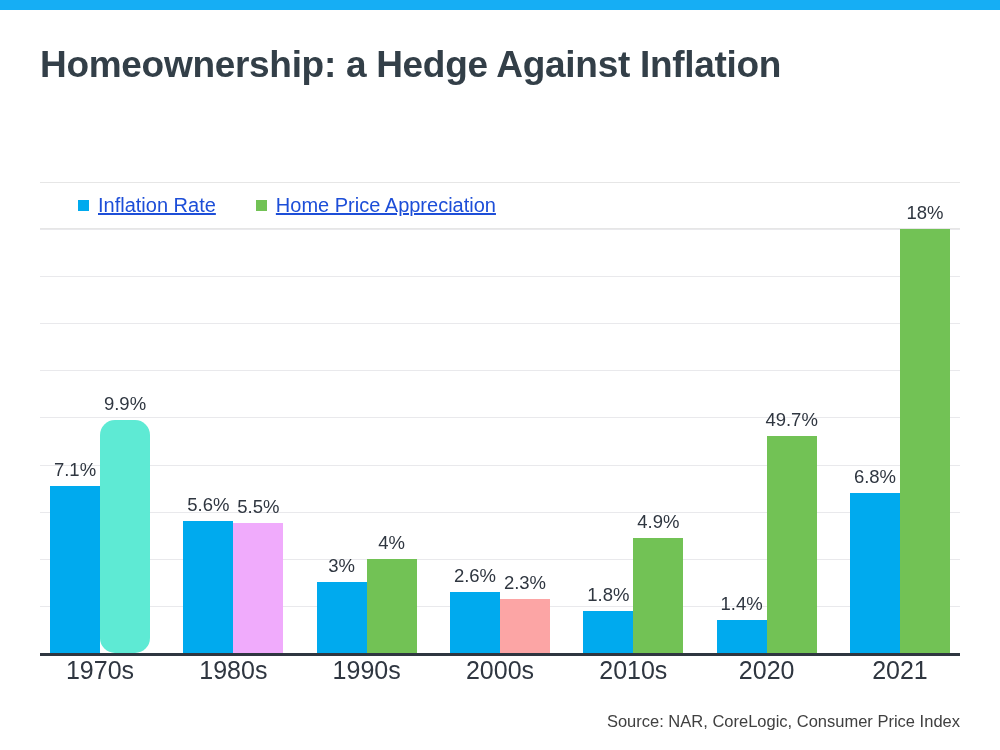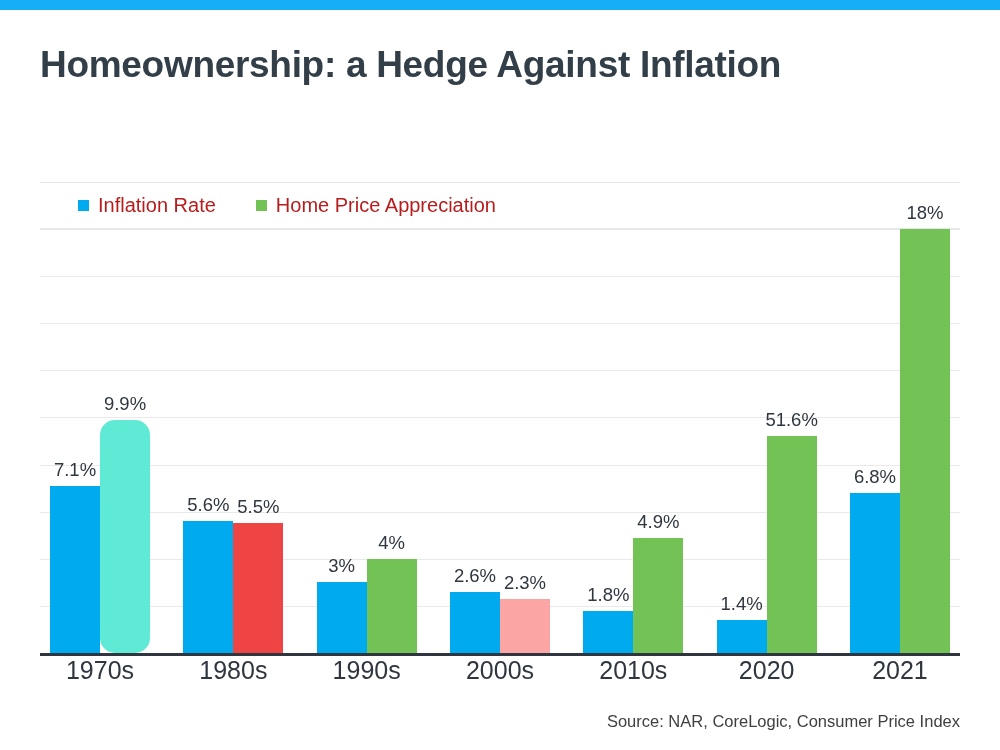--- a/index.html
+++ b/index.html
@@ -88,22 +88,23 @@
     align-items: center;
     gap: 9px;
   }
   .legend-swatch {
     width: 11px;
     height: 11px;
     display: block;
   }
   .legend-label {
     font-size: 20px;
-    color: #b91c1c;
-    white-space: nowrap;
+    color: #1d4ed8;
+    white-space: nowrap;
+    text-decoration: underline;
   }
 
   
   .plot {
     position: absolute;
     left: 0;
     top: 47px;
     width: 920px;
     height: 424px;
   }
@@ -245,21 +246,21 @@
               </div>
             </div>
           </div>
           <div class="group">
             <div class="bar-wrap">
               <div class="bar inflation" style="height: 131.911px; background: rgb(0, 170, 238);">
                 <span class="bar-value">5.6%</span>
               </div>
             </div>
             <div class="bar-wrap">
-              <div class="bar hpa" style="height: 129.556px; background: #ef4444;">
+              <div class="bar hpa" style="height: 129.556px; background: #f0abfc;">
                 <span class="bar-value">5.5%</span>
               </div>
             </div>
           </div>
           <div class="group">
             <div class="bar-wrap">
               <div class="bar inflation" style="height: 70.6667px; background: rgb(0, 170, 238);">
                 <span class="bar-value">3%</span>
               </div>
             </div>
@@ -294,21 +295,21 @@
             </div>
           </div>
           <div class="group">
             <div class="bar-wrap">
               <div class="bar inflation" style="height: 32.9778px; background: rgb(0, 170, 238);">
                 <span class="bar-value">1.4%</span>
               </div>
             </div>
             <div class="bar-wrap">
               <div class="bar hpa" style="height: 216.711px; background: rgb(114, 194, 85);">
-                <span class="bar-value">51.6%</span>
+                <span class="bar-value">49.7%</span>
               </div>
             </div>
           </div>
           <div class="group">
             <div class="bar-wrap">
               <div class="bar inflation" style="height: 160.178px; background: rgb(0, 170, 238);">
                 <span class="bar-value">6.8%</span>
               </div>
             </div>
             <div class="bar-wrap">

